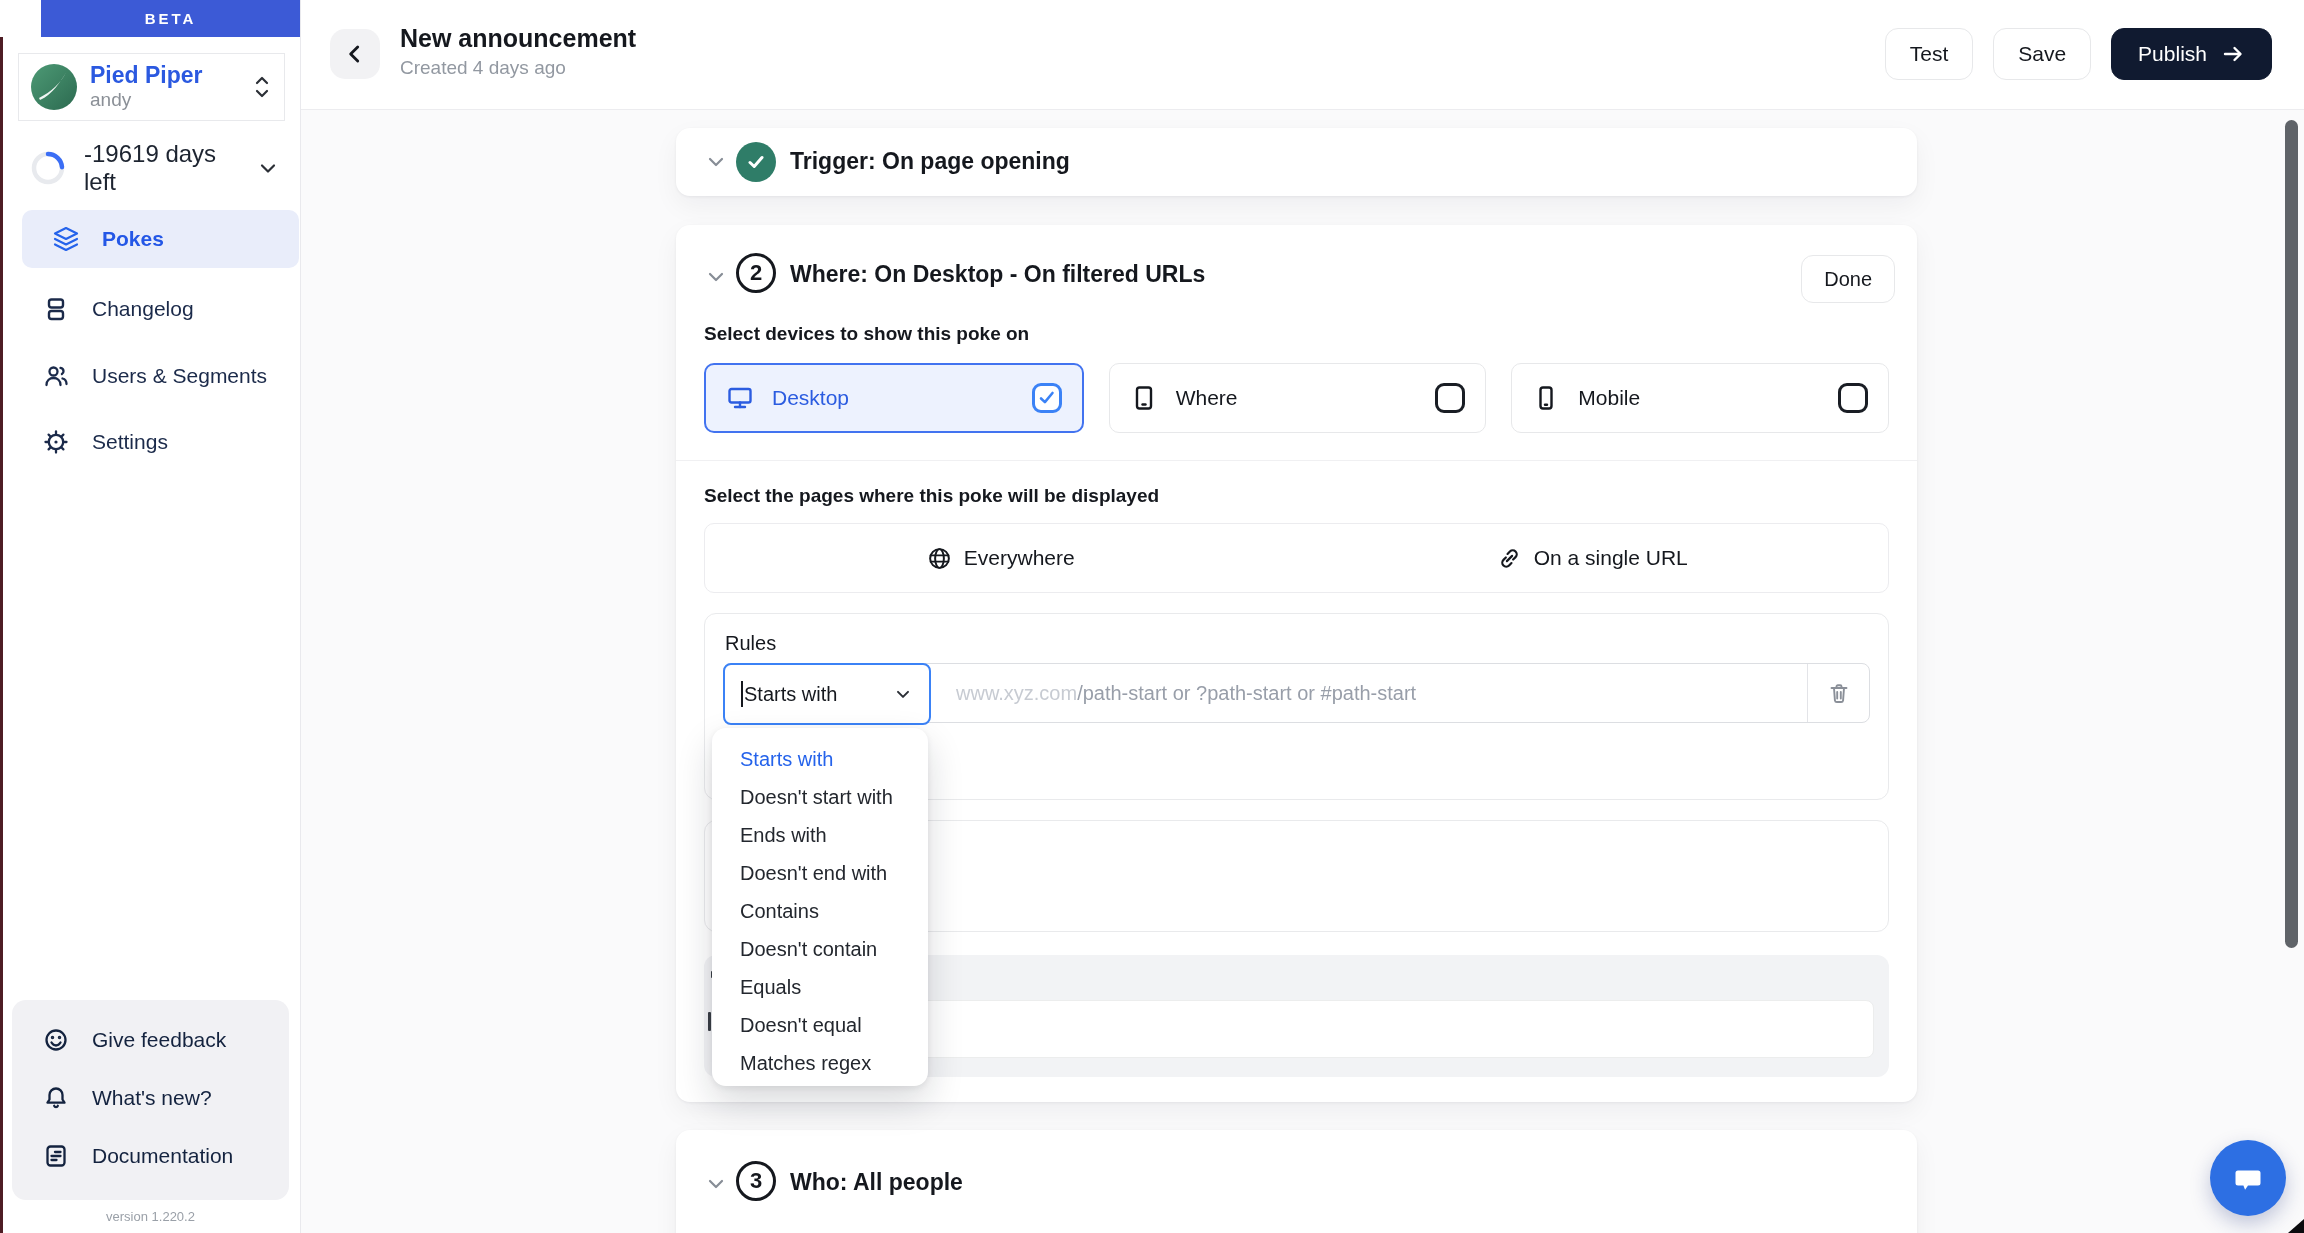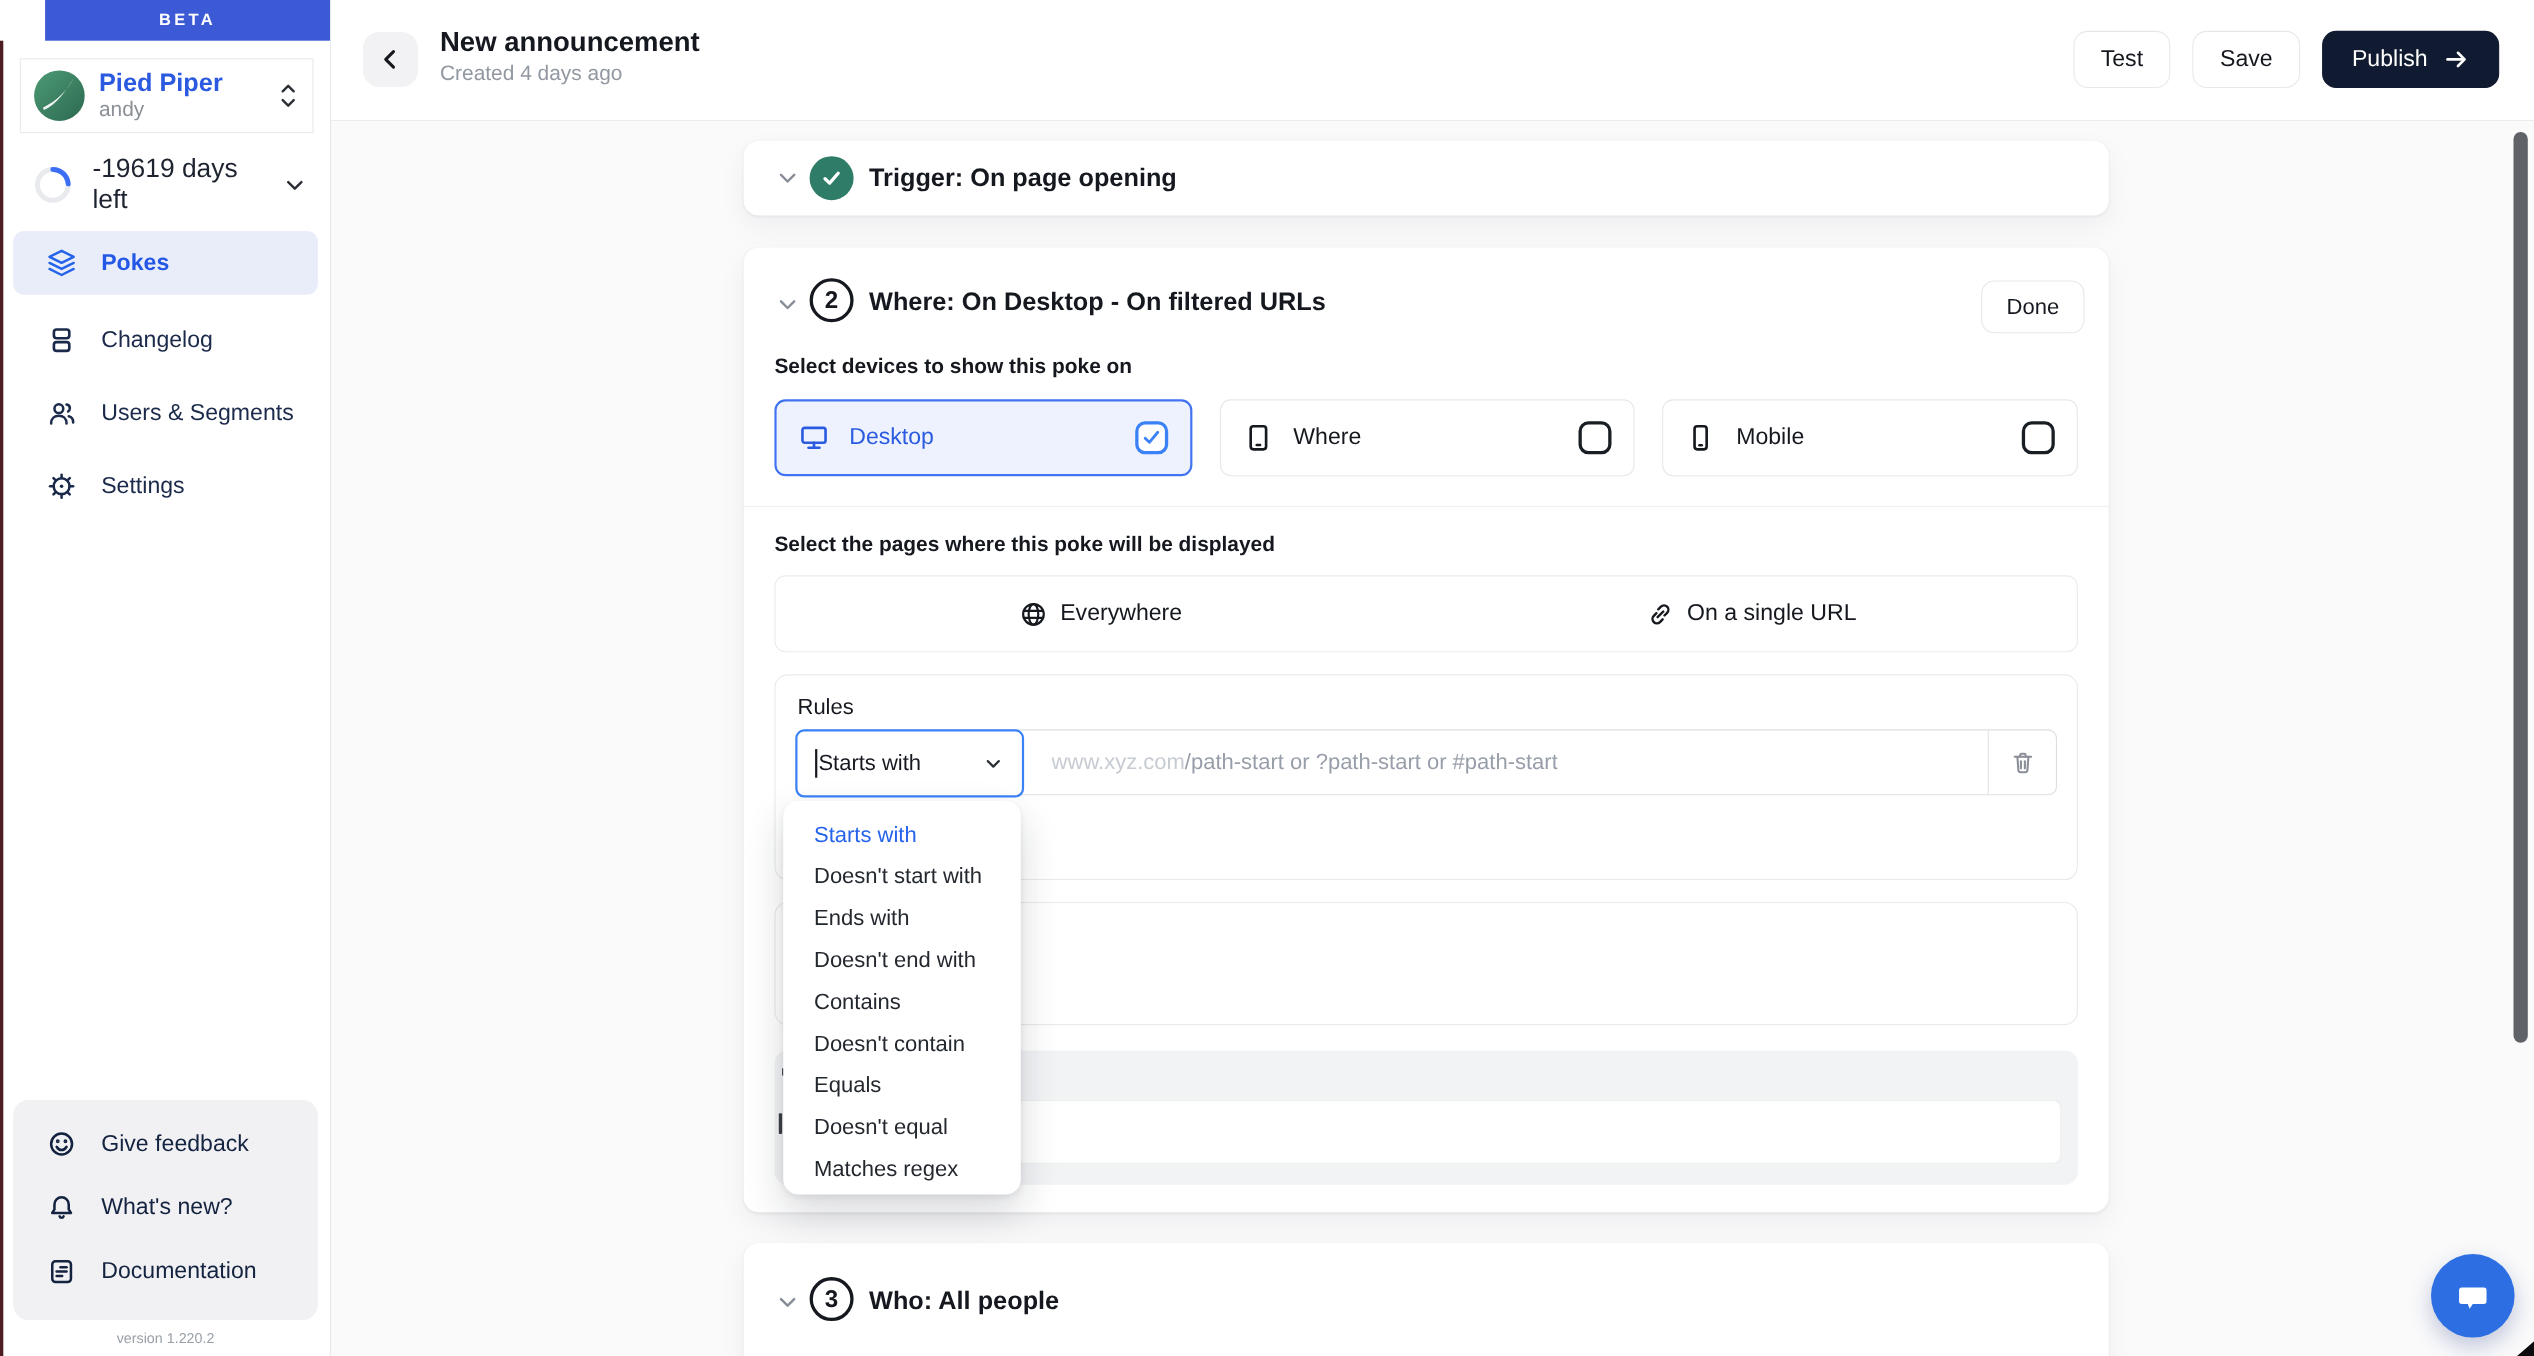--- a/index.html
+++ b/index.html
@@ -17,21 +17,21 @@
   .ws-card { position:absolute; left:18px; top:53px; width:267px; height:68px; border:1px solid #e8e9ec; border-radius:0; display:flex; align-items:center; padding:0 12px; gap:13px; background:#fff;justify-content:flex-end; }
   .avatar { width:46px; height:46px; border-radius:50%; background:linear-gradient(135deg,#4d9a75,#2c6a50); overflow:hidden; flex:none; }
   .ws-text { line-height:1.1; }
   .ws-name { color:#2b59e0; font-weight:700; font-size:23px; }
   .ws-user { color:#8b9097; font-size:19px; margin-top:2px; }
   .ws-caret { margin-left:auto; }
   .trial { position:absolute; left:30px; top:140px; width:250px; display:flex; align-items:center; gap:18px; }
   .trial-text { font-size:24px; color:#1d2430; width:150px; line-height:1.15; }
   .trial-caret { margin-left:auto; }
   .nav-item { position:absolute; left:12px; width:277px; height:58px; border-radius:10px; display:flex; align-items:center; gap:22px; padding-left:30px; color:#1b2a4a; font-size:21px; cursor:pointer; }
-  .nav-item.active { background:#e9edfa; color:#2457e6; font-weight:700; }
+  .nav-item.active { background:#e9edfa; color:#2457e6; font-weight:700;margin-left:10px; }
   .side-footer { position:absolute; left:12px; top:1000px; width:277px; height:200px; background:#f1f1f4; border-radius:14px; display:flex; flex-direction:column; justify-content:space-between; padding:14px 0 18px 0; }
   .foot-item { height:52px; display:flex; align-items:center; gap:22px; padding-left:30px; color:#14233f; font-size:21px; cursor:pointer; }
   .version { position:absolute; left:0; width:301px; top:1209px; text-align:center; color:#9aa0a8; font-size:13px; }
 
   
   .topbar { position:absolute; left:301px; top:0; width:2003px; height:110px; background:#fff; border-bottom:1px solid #ececef; z-index:4; }
   .back-btn { position:absolute; left:29px; top:29px; width:50px; height:50px; border-radius:15px; background:#f2f2f4; display:flex; align-items:center; justify-content:center; cursor:pointer; }
   .page-title { position:absolute; left:99px; top:24px; font-size:25px; font-weight:700; color:#15181e; }
   .page-sub { position:absolute; left:99px; top:57px; font-size:19px; color:#9298a1; }
   .top-actions { position:absolute; right:32px; top:28px; display:flex; gap:20px; }

